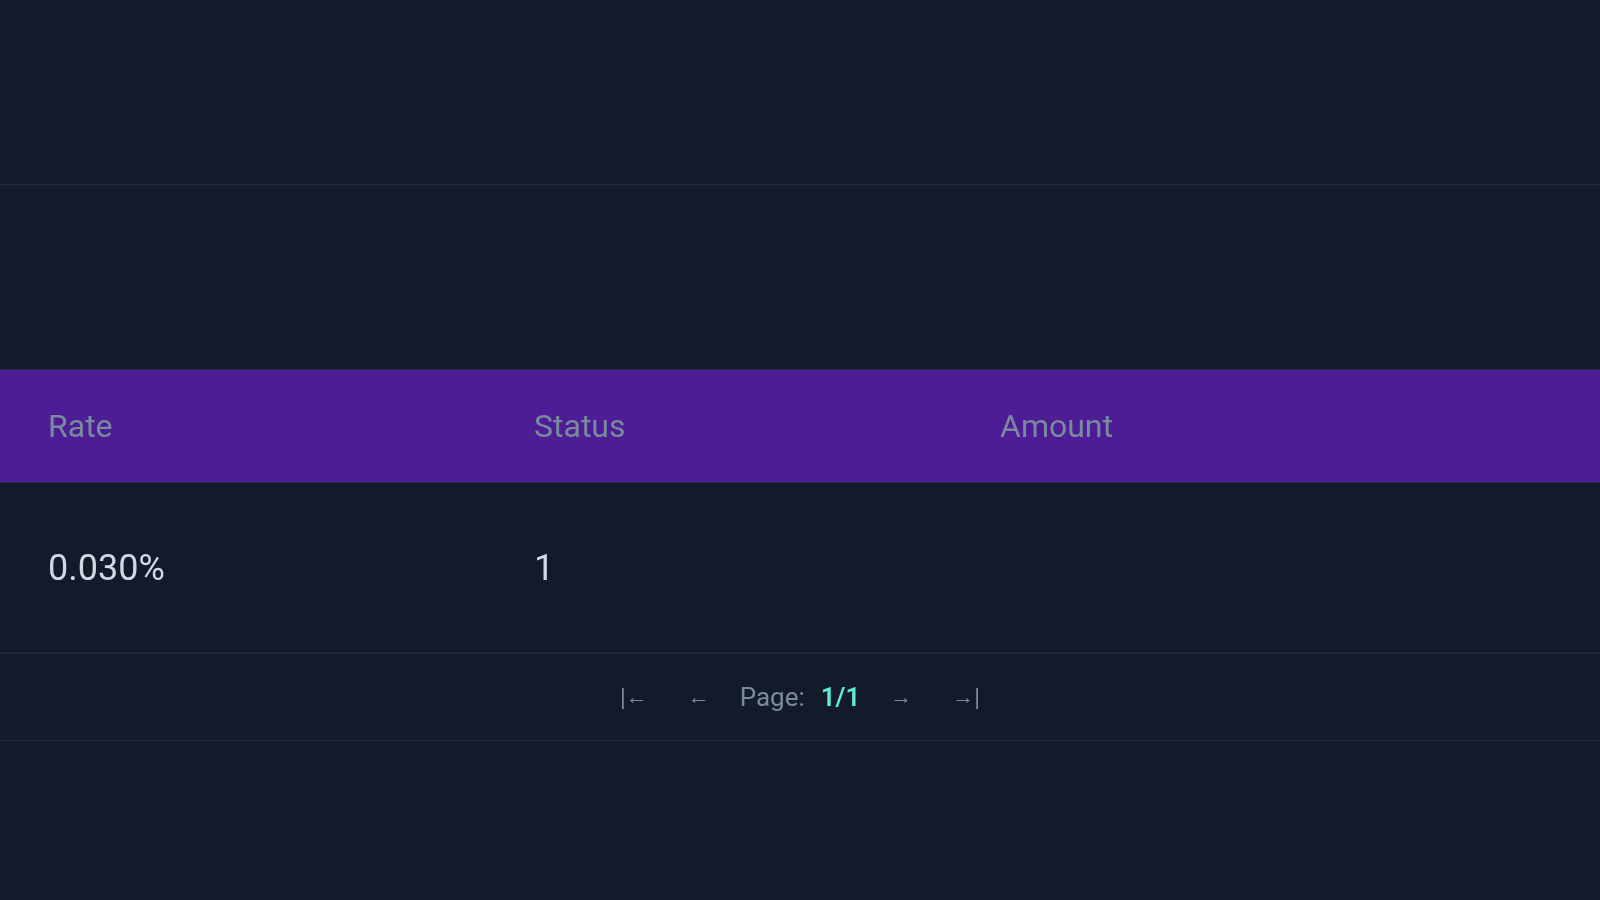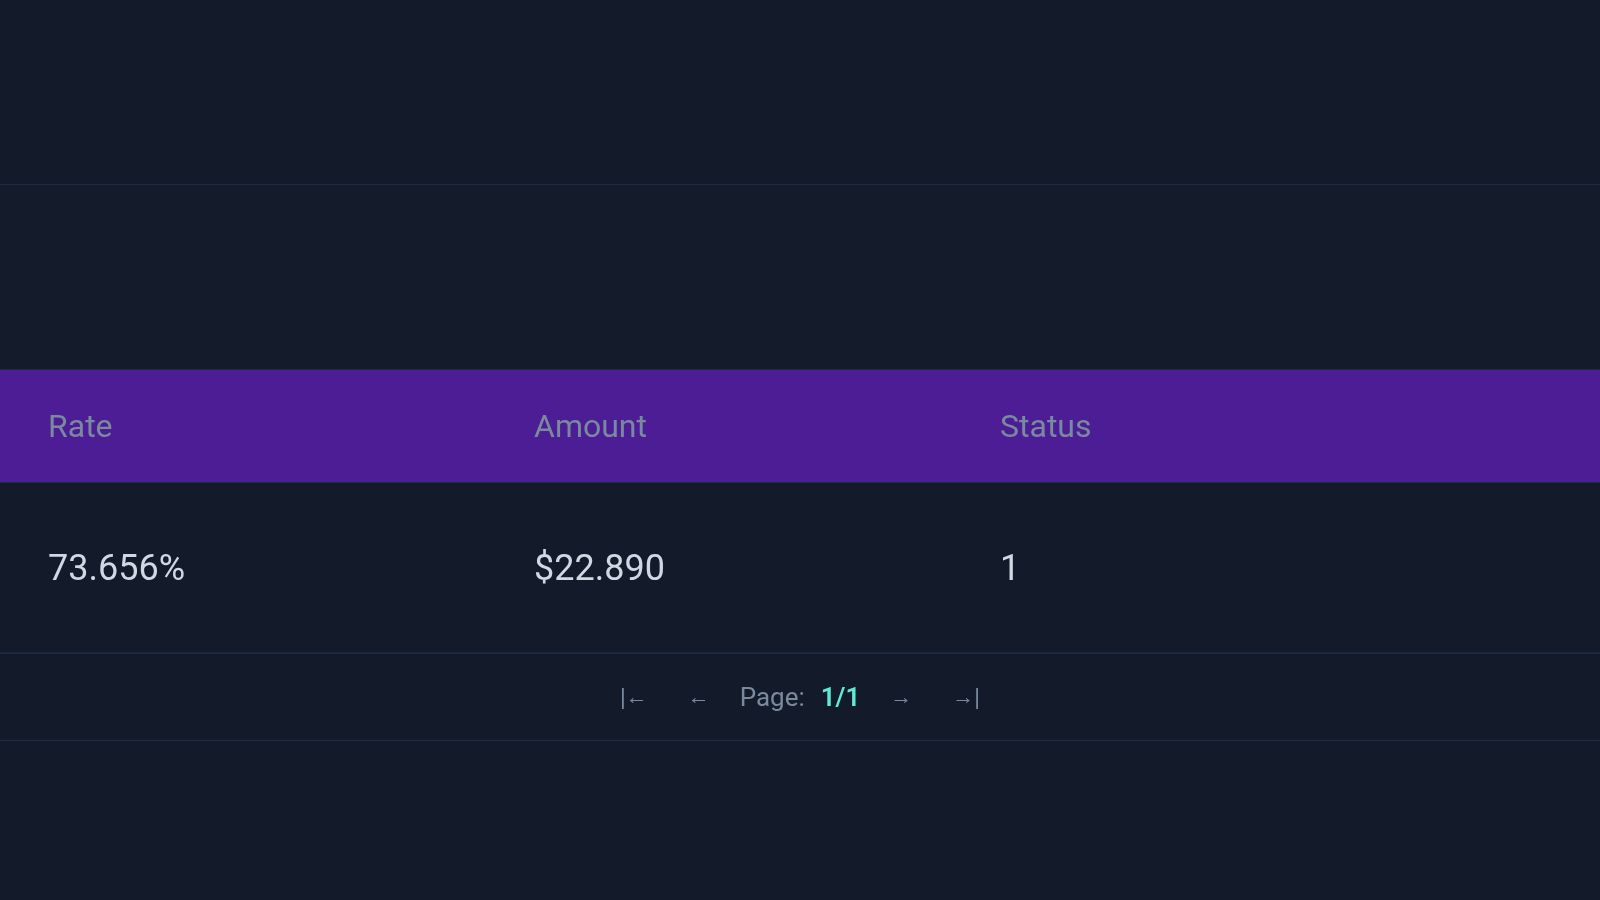--- a/index.html
+++ b/index.html
@@ -140,35 +140,32 @@
 <body>
 
 <div class="top-section"></div>
 
 <div class="second-section"></div>
 
 <div class="table-header">
   <div class="col col-rate">
     <span>Rate</span>
   </div>
+  <div class="col col-status">
+    <span>Status</span>
+  </div>
   <div class="col col-amount">
     <span>Amount</span>
-  </div>
-  <div class="col col-status">
-    <span>Status</span>
   </div>
   <div class="col col-extra"></div>
 </div>
 
 <div class="table-row">
   <div class="cell cell-rate">
-    <span>73.656%</span>
-  </div>
-  <div class="cell cell-amount">
-    <span>$22.890</span>
+    <span>0.030%</span>
   </div>
   <div class="cell cell-extra">
     <span>1</span>
   </div>
 </div>
 
 <div class="pagination">
   <button class="pagination-btn" title="First Page">
     <span>|←</span>
   </button>

